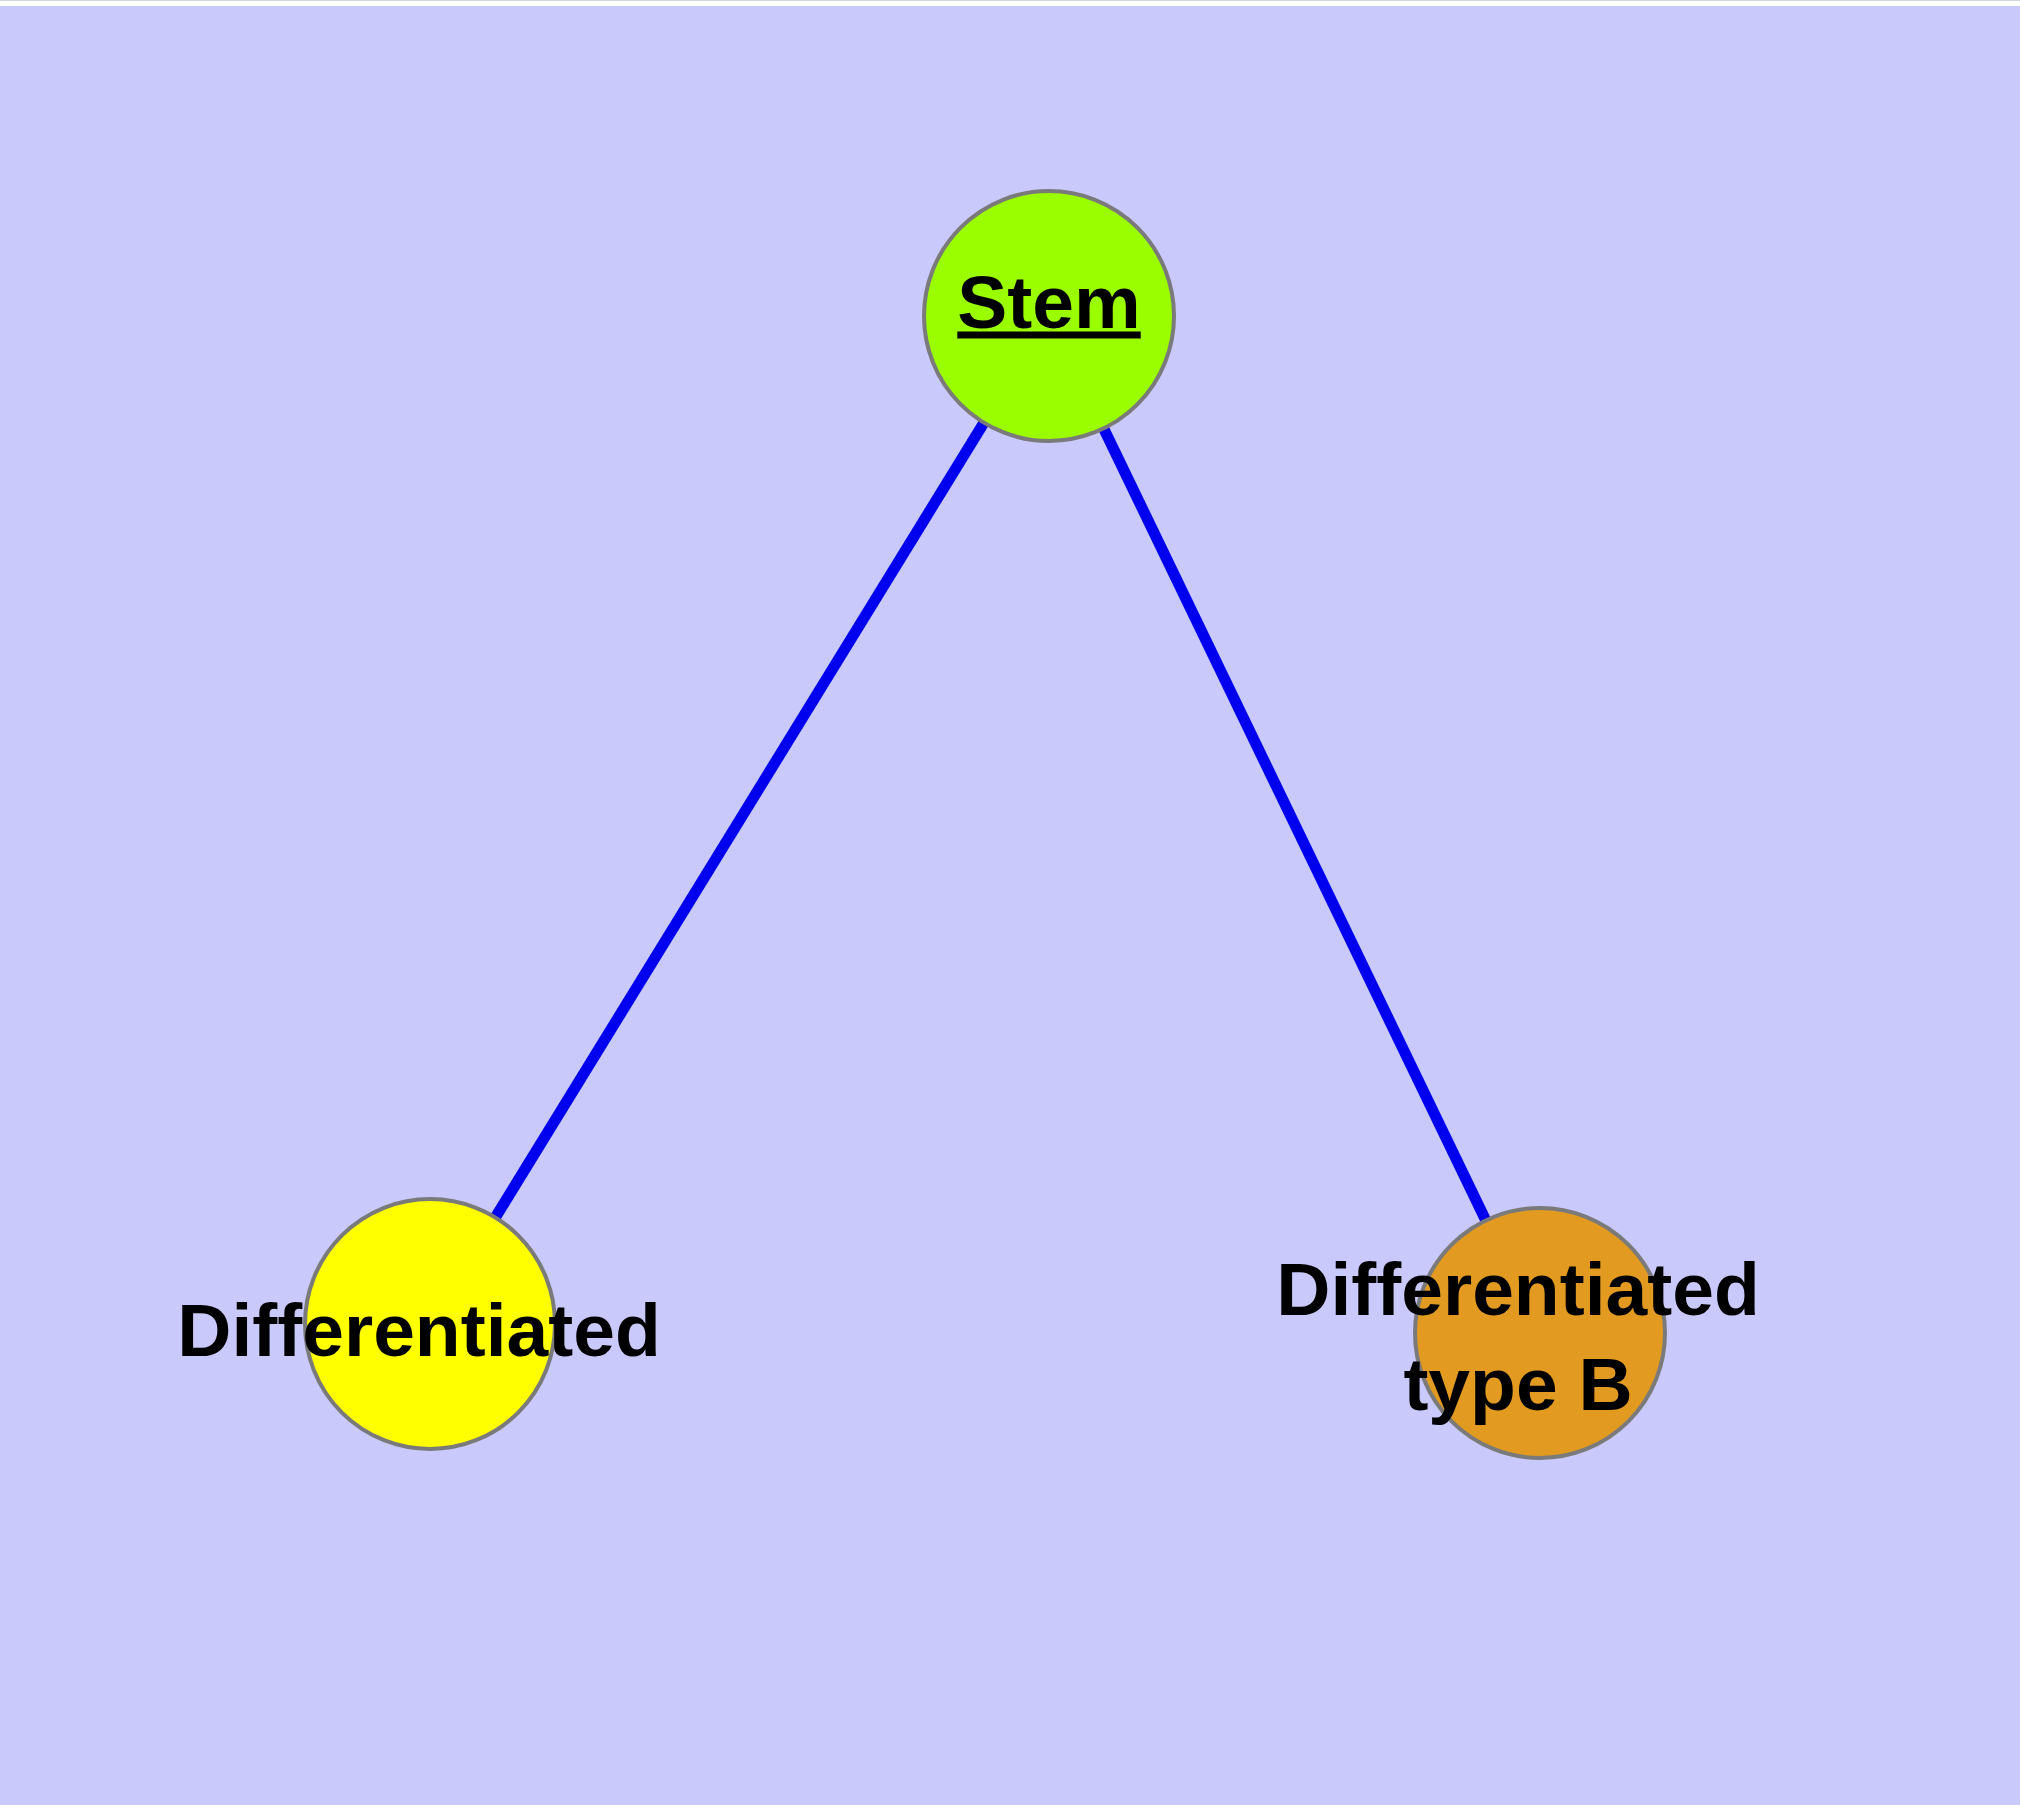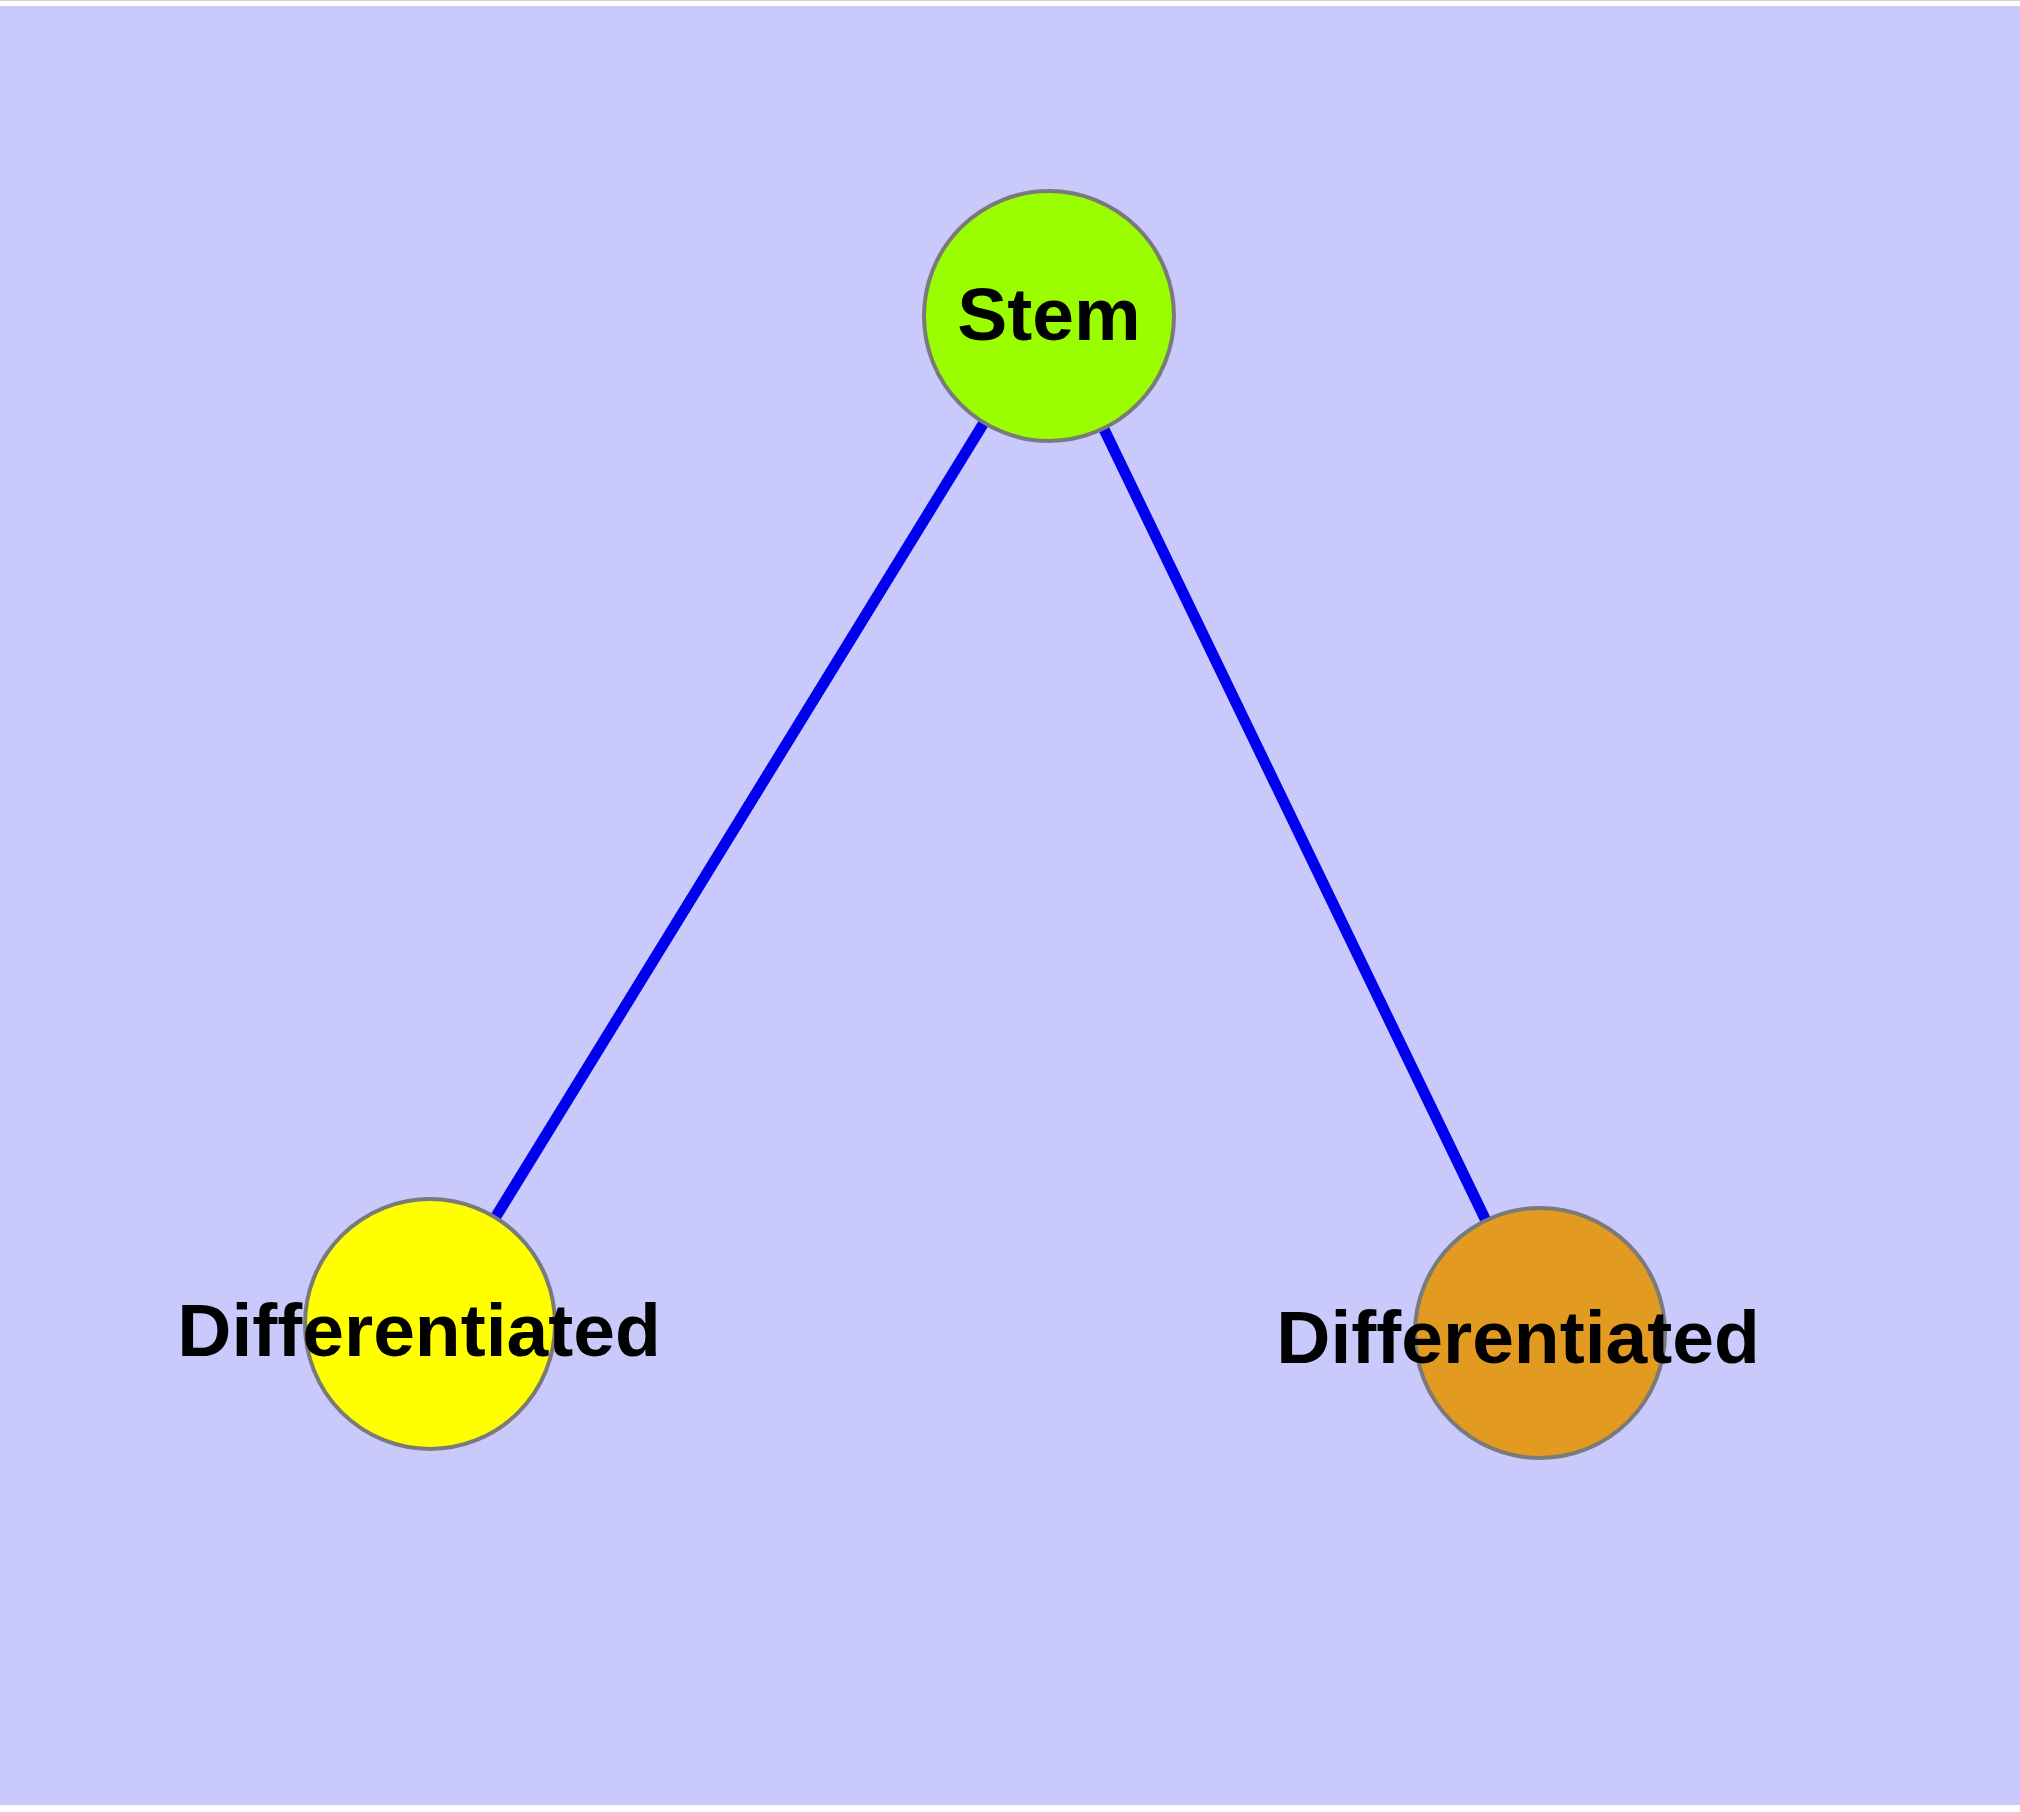--- a/index.html
+++ b/index.html
@@ -56,21 +56,21 @@
     transform: translate(-50%, -50%);
     z-index: 3;
     color: #000000;
     font-weight: bold;
     font-size: 75px;
     line-height: 95px;
     text-align: center;
     white-space: nowrap;
   }
   .node-label div:empty { display: none; }
-  .label-stem   { left: 1049px; top: 308px; }
+  .label-stem   { left: 1049px; top: 296px; text-decoration: underline; }
   .label-type-a { left: 419px;  top: 1324px; }
   .label-type-b { left: 1518px; top: 1331px; }
 </style>
 </head>
 <body>
 
 <div class="page">
   <div class="top-strip"></div>
 
   <div class="canvas" style="background-color: rgb(201, 201, 251);">
@@ -88,19 +88,20 @@
       <div>Stem</div>
 
     </div>
 
     <div class="node-label label-type-a">
       <div>Differentiated</div>
     </div>
 
     <div class="node-label label-type-b">
       <div>Differentiated</div>
+      <div>type B</div>
     </div>
 
   </div>
 
   <div class="bottom-strip"></div>
 </div>
 
 
 </body></html>

